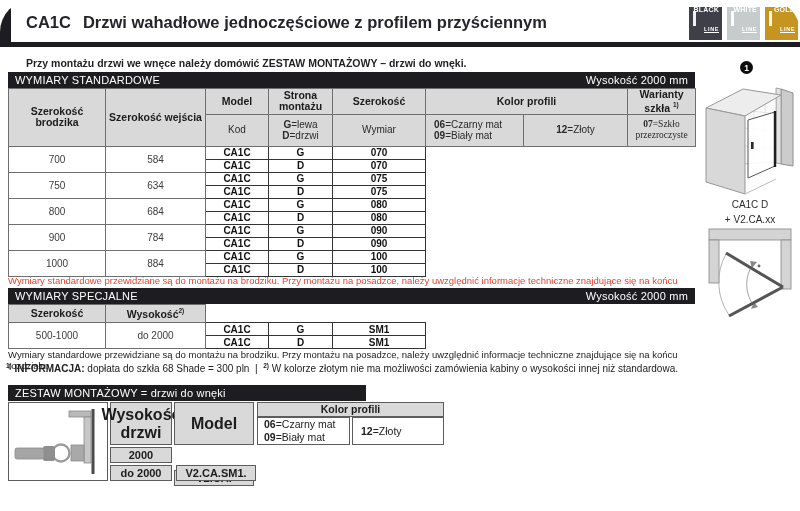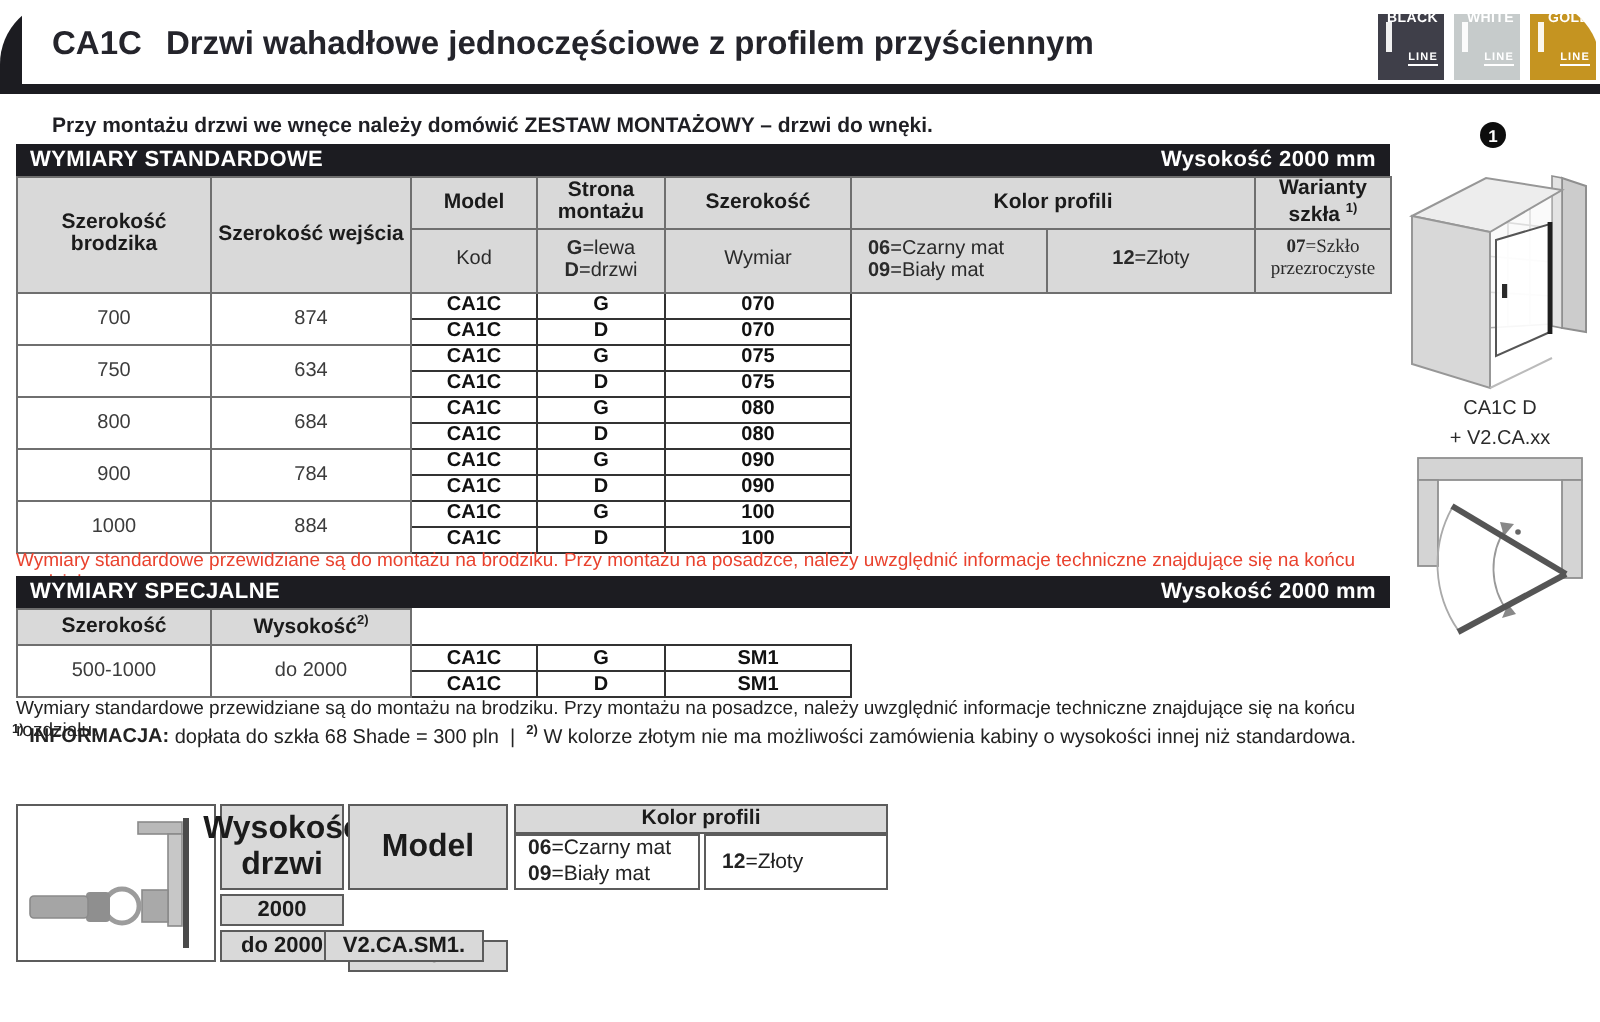--- a/index.html
+++ b/index.html
@@ -17,21 +17,21 @@
   .badge .l1{font-size:7px;letter-spacing:.2px;}
   .badge .l2{font-size:5.5px;display:inline-block;border-bottom:1px solid #fff;padding-bottom:.5px;letter-spacing:.6px;}
   .badge.b-black{background:#3f3f49;}
   .badge.b-white{background:#c6cbcb;}
   .badge.b-gold{background:#c59421;}
   
   .intro{position:absolute;left:26px;top:57px;font-size:10.5px;font-weight:bold;color:#1f1f24;}
   
   .section{position:absolute;left:8px;}
   .secbar{height:16px;background:#1c1c21;color:#fff;display:flex;justify-content:space-between;
-          align-items:center;padding:0 7px;box-sizing:border-box;font-size:11px;font-weight:bold;letter-spacing:.2px;}
+          align-items:center;padding:0 7px;box-sizing:border-box;font-size:11px;font-weight:normal;letter-spacing:.2px;}
   table.dim{border-collapse:collapse;table-layout:fixed;width:687px;font-size:10px;text-align:center;}
   table.dim th,table.dim td{border:1px solid #6f6f6f;padding:0;overflow:hidden;}
   table.dim th{background:#d9d9d9;font-size:10.5px;font-weight:bold;color:#1b1b1b;line-height:1.1;}
   table.dim td.sub{background:#d9d9d9;font-weight:normal;color:#2a2a2a;line-height:1.15;}
   table.dim td.m{font-weight:bold;color:#111;border:1.5px solid #333;}
   table.dim td.val{font-weight:normal;color:#3c3c3c;}
   table.dim td.void{border:none;background:#fff;}
   .bb{font-weight:bold;}
   sup{font-size:6.5px;}
   .laligned{text-align:left;padding-left:8px !important;}
@@ -125,21 +125,21 @@
         <td class="sub">
           <span class="bb">12</span><span>=Złoty</span>
         </td>
         <td class="sub small-cell">
           <span class="bb">07</span><span>=Szkło przezroczyste</span>
         </td>
       </tr>
 
       <tr style="height:13px">
         <td class="val" rowspan="2">700</td>
-        <td class="val" rowspan="2">874</td>
+        <td class="val" rowspan="2">584</td>
         <td class="m">CA1C</td>
         <td class="m">G</td>
         <td class="m">070</td>
         <td class="void" colspan="3" rowspan="10"></td>
       </tr>
       <tr style="height:13px">
         <td class="m">CA1C</td>
         <td class="m">D</td>
         <td class="m">070</td>
       </tr>
@@ -240,20 +240,23 @@
 
   <div class="info-line">
     <span class="bb"><sup>1)</sup> <span>INFORMACJA:</span></span>
     <span>dopłata do szkła 68 Shade = 300 pln</span>
     &nbsp;<span>|</span>&nbsp;
     <sup class="bb">2)</sup>
     <span>W kolorze złotym nie ma możliwości zamówienia kabiny o wysokości innej niż standardowa.</span>
   </div>
 
   <div class="section" style="top:385px;width:450px;height:97px;">
+    <div class="secbar" style="width:358px;justify-content:flex-start;">
+      <span>ZESTAW MONTAŻOWY = drzwi do wnęki</span>
+    </div>
     <div class="ztable">
       <div class="zbox zwhite" style="left:0;top:1px;width:100px;height:79px;">
         <svg width="98" height="77" viewBox="0 0 98 77">
           <line x1="84" y1="6" x2="84" y2="71" stroke="#4a4a4a" stroke-width="3"></line>
           <rect x="60" y="8" width="22" height="6" fill="#b9b9b9" stroke="#8a8a8a" stroke-width="0.8"></rect>
           <rect x="75" y="14" width="7" height="46" fill="#c7c7c7" stroke="#8a8a8a" stroke-width="0.8"></rect>
           <rect x="62" y="42" width="13" height="16" fill="#a9a9a9" stroke="#8a8a8a" stroke-width="0.8"></rect>
           <circle cx="52" cy="50" r="8.5" fill="none" stroke="#9c9c9c" stroke-width="2.4"></circle>
           <rect x="34" y="43" width="12" height="15" rx="2" fill="#8f8f8f"></rect>
           <rect x="6" y="45" width="29" height="11" rx="2" fill="#a5a5a5" stroke="#8a8a8a" stroke-width="0.8"></rect>
@@ -267,21 +270,21 @@
           <span class="bb">06</span><span>=Czarny mat</span><br>
           <span class="bb">09</span><span>=Biały mat</span>
         </div>
       </div>
       <div class="zbox zwhite" style="left:344px;top:16px;width:92px;height:28px;justify-content:flex-start;padding-left:8px;font-size:10.5px;">
         <div><span class="bb">12</span><span>=Złoty</span></div>
       </div>
       <div class="zbox zgray zdata" style="left:102px;top:46px;width:62px;height:16px;">2000</div>
       <div class="zbox zgray zdata" style="left:166px;top:34px;width:80px;height:16px;margin-top:35px;">V2.CA.</div>
       <div class="zbox zgray zdata" style="left:102px;top:64px;width:62px;height:16px;">do 2000</div>
-      <div class="zbox zgray zdata" style="left:154px;top:64px;width:80px;height:16px;">V2.CA.SM1.</div>
+      <div class="zbox zgray zdata" style="left:168px;top:64px;width:80px;height:16px;">V2.CA.SM1.</div>
     </div>
   </div>
 
   <div class="marker">1</div>
 
   <svg class="iso" width="94" height="120" viewBox="0 0 94 120">
     <polygon points="79,12 91,16 91,89 79,87" fill="#cccccc" stroke="#8f8f8f" stroke-width="1"></polygon>
     <polygon points="74,11 79,12 79,87 74,86" fill="#e3e3e3" stroke="#8f8f8f" stroke-width="0.8"></polygon>
     <polygon points="41,14 74,19 74,85 41,87" fill="#fafafa" stroke="#b0b0b0" stroke-width="0.8"></polygon>
     <line x1="52" y1="15.7" x2="52" y2="86" stroke="#dddddd" stroke-width="0.8"></line>

